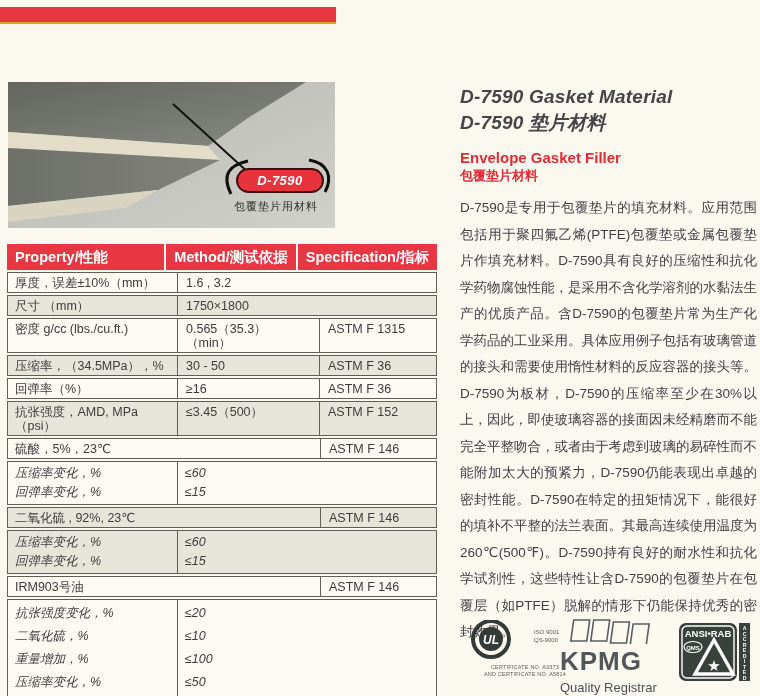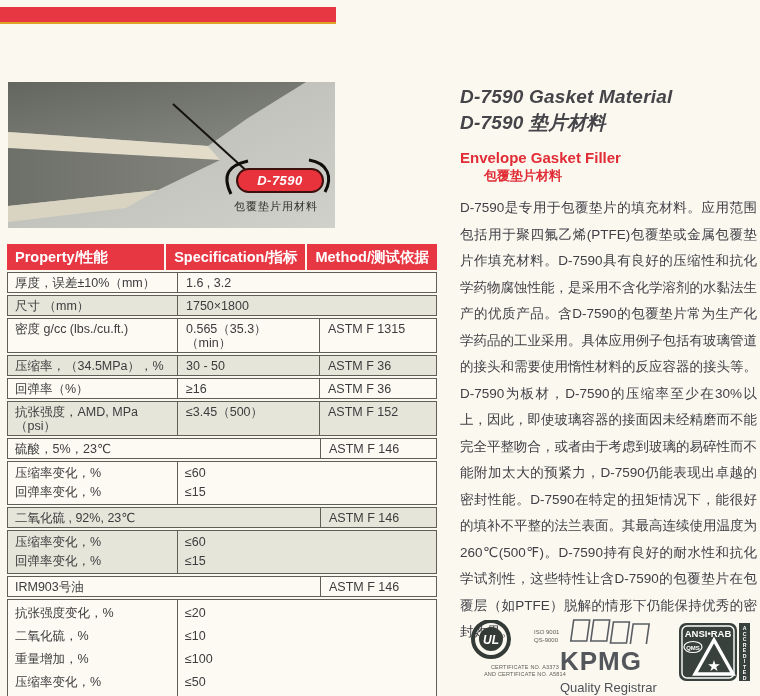--- a/index.html
+++ b/index.html
@@ -44,33 +44,33 @@
   .trow{
     display:flex;border:1px solid #5f5e57;background:#fcfaf3;margin-top:2px;
     line-height:14px;
   }
   .trow.shade{background:#e6e5d9;}
   .c1{width:170px;border-right:1px solid #5f5e57;padding:3px 7px 2px 7px;}
   .c2{width:142px;border-right:1px solid #5f5e57;padding:3px 8px 2px 8px;}
   .c2span{flex:1;padding:3px 8px 2px 8px;}
   .c12{width:313px;border-right:1px solid #5f5e57;padding:3px 7px 2px 7px;}
   .c3m{flex:1;padding:3px 8px 2px 8px;}
-  .gcol{display:flex;flex-direction:column;padding:2px 0;}
+  .gcol{display:flex;flex-direction:column;padding:2px 0;font-style:italic;}
   .gleft{width:170px;border-right:1px solid #5f5e57;}
   .gright{flex:1;}
   .gitem{padding:0 7px;line-height:19px;}
   .g4 .gitem{line-height:23px;}
   
   .rightcol{position:absolute;left:460px;top:84px;width:297px;}
   .title{
     font-size:19px;font-weight:bold;font-style:italic;color:#454549;
     line-height:26px;letter-spacing:.2px;
   }
   .subtitle-en{margin-top:13px;font-size:15px;font-weight:bold;color:#e12b35;line-height:18px;}
-  .subtitle-zh{font-size:13px;font-weight:bold;color:#e12b35;line-height:17px;margin-left:24px;}
+  .subtitle-zh{font-size:13px;font-weight:bold;color:#e12b35;line-height:17px;}
   .paragraph{
     margin-top:11px;font-size:13.5px;line-height:26.5px;color:#3f3f45;
     text-align:justify;
   }
   
   .logos{position:absolute;left:460px;top:618px;width:300px;height:78px;}
   .ul-block{position:absolute;left:10px;top:2px;width:110px;}
   .ul-iso{position:absolute;left:64px;top:8px;font-size:6px;color:#5a5d54;line-height:8px;}
   .ul-cert{position:absolute;left:-8px;top:44px;width:126px;text-align:center;
     font-size:5.5px;color:#5a5d54;line-height:7px;letter-spacing:.2px;}
@@ -113,22 +113,22 @@
     </svg>
     <div class="callout-pill">
       <span>D-7590</span>
     </div>
     <div class="callout-caption">包覆垫片用材料</div>
   </div>
 
   <div class="spec-table">
     <div class="thead">
       <div class="th th1">Property/性能</div>
+      <div class="th th3">Method/测试依据</div>
       <div class="th th2">Specification/指标</div>
-      <div class="th th3">Method/测试依据</div>
     </div>
     <div id="tbody">
         <div class="trow">
           <div class="c1">厚度，误差±10%（mm）</div>
           <div class="c2span">1.6 , 3.2</div>
         </div>
         <div class="trow shade">
           <div class="c1">尺寸 （mm）</div>
           <div class="c2span">1750×1800</div>
         </div>

